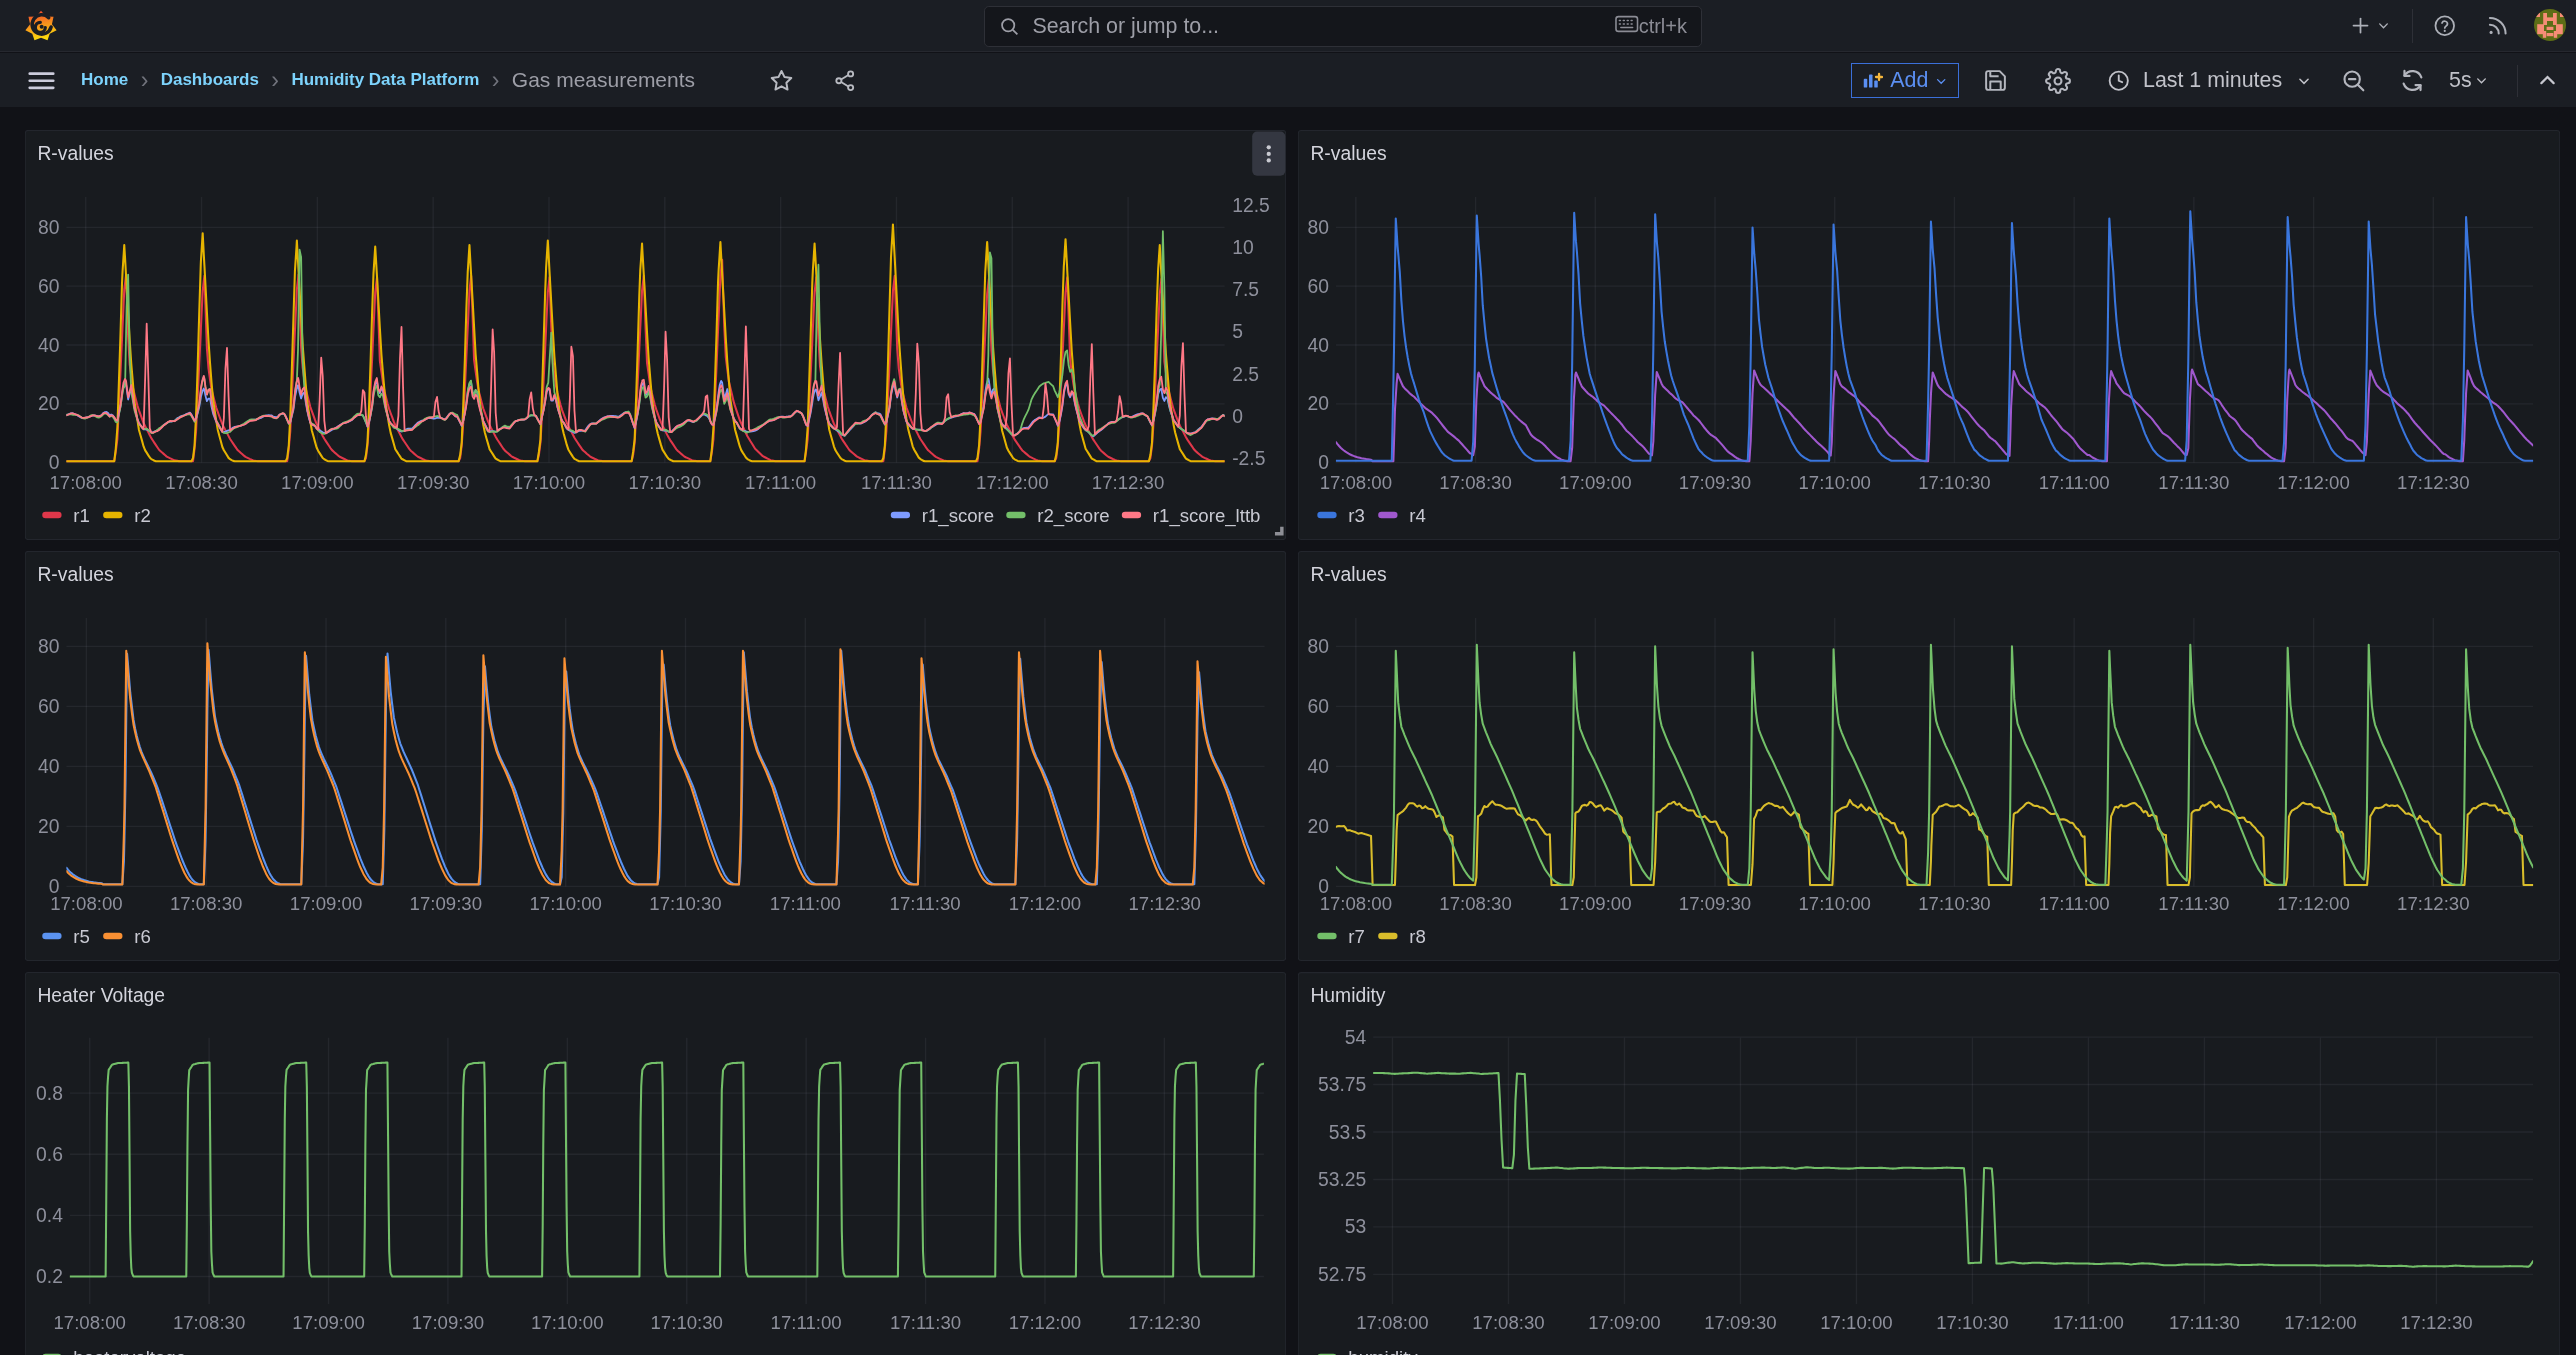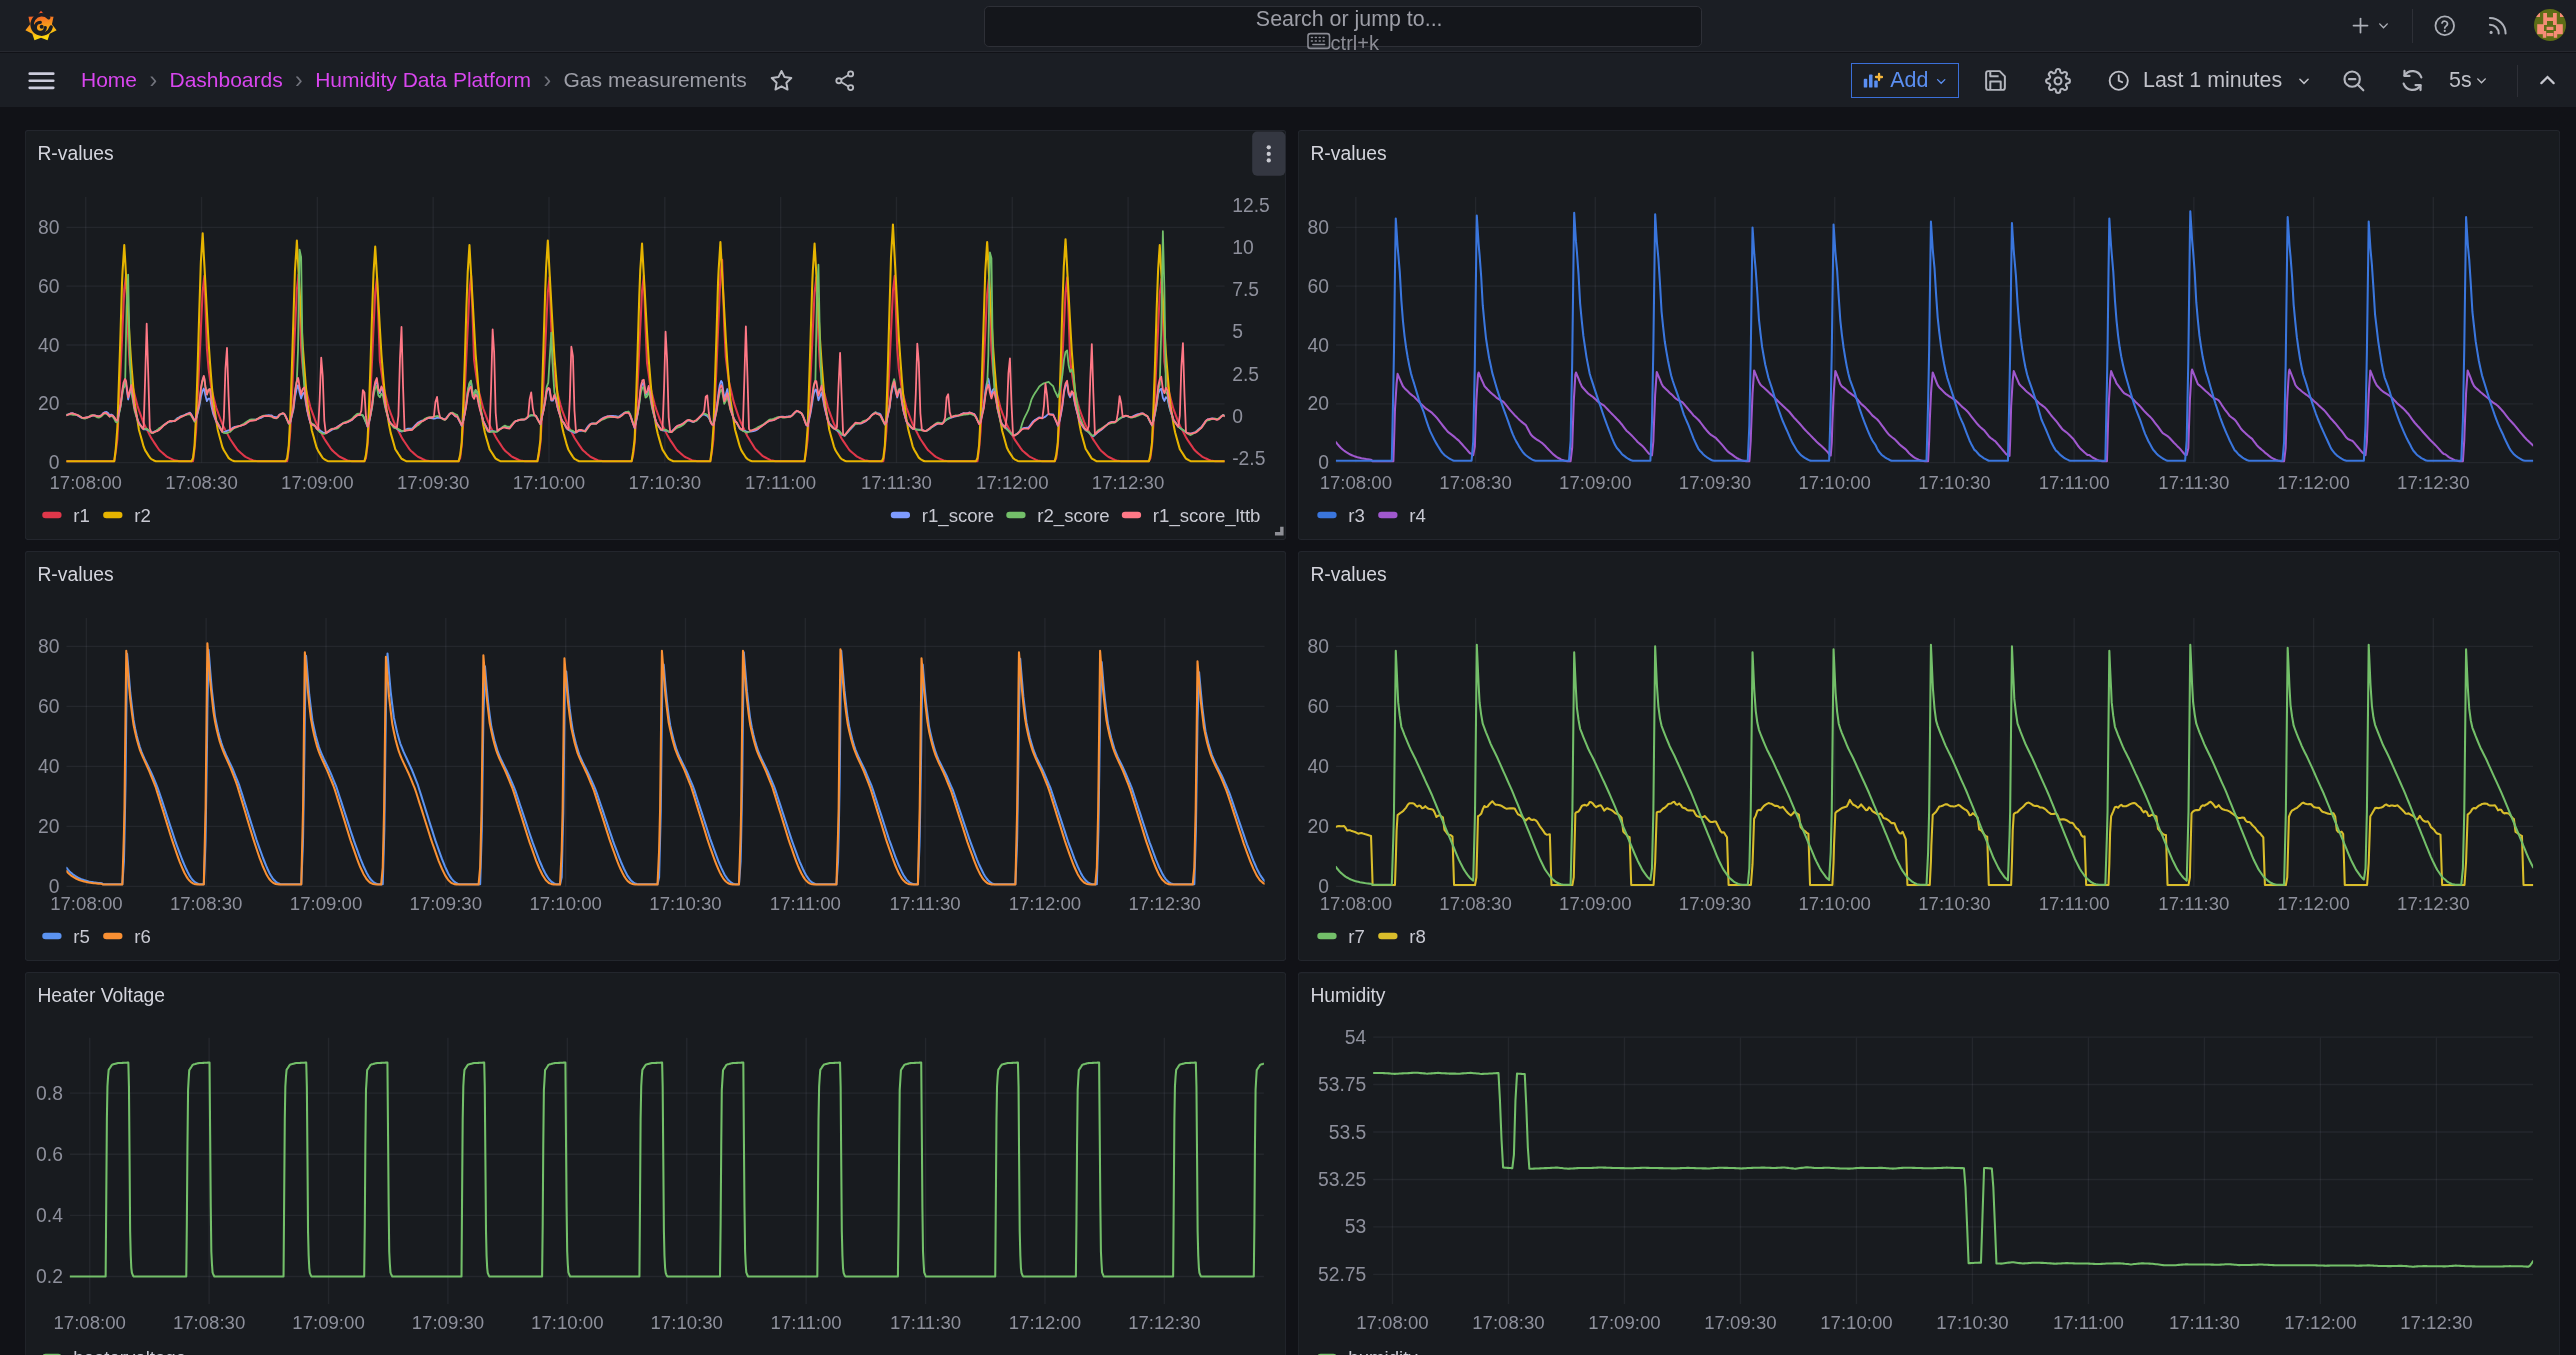--- a/index.html
+++ b/index.html
@@ -1,24 +1,24 @@
 <!DOCTYPE html>
 <html style="font-size:11px"><head><meta charset="utf-8"><style>
 *{margin:0;padding:0;box-sizing:border-box}
 html,body{width:2576px;height:1356px;background:#111217;overflow:hidden;
  font-family:"Liberation Sans",sans-serif;}
 #hdr{position:absolute;left:0;top:0;width:2576px;height:52px;background:#1b1e24;
  border-bottom:1px solid #26282f;}
 #searchbox{position:absolute;left:984px;top:5.5px;width:718px;height:41px;background:#14161b;
- border:1px solid #2e3037;border-radius:4.8px;display:flex;align-items:center;padding:0 14px;flex-direction:column;}
+ border:1px solid #2e3037;border-radius:4.8px;display:flex;align-items:center;padding:0 14px;}
 #searchtxt{color:#9d9ea7;font-size:21.4px;margin-left:12.4px;flex:1}
 #kbd{display:flex;align-items:flex-start;color:#8b8c95;font-size:20px;}
 #tbar{position:absolute;left:0;top:53px;width:2576px;height:54px;background:#1b1e24;}
 #bcrow{position:absolute;left:81px;top:0;height:54px;display:flex;align-items:center;}
-.bc{color:#d946ef;font-size:21px;}
+.bc{color:#7dd3fc;font-size:17px;font-weight:bold;}
 .bsep{color:#71737c;font-size:23px;margin:0 12.4px;}
 .bcd{color:#9d9ea7;font-size:21px;}
 #addbtn{position:absolute;left:1851px;top:10.3px;height:35px;border:1px solid #3b6fd9;border-radius:0;
  display:flex;align-items:center;color:#5b8ff2;font-size:21.4px;padding:0 10.3px;gap:7px;}
 .tlabel{position:absolute;top:0;height:55px;display:flex;align-items:center;color:#c1c2c9;font-size:21.4px;}
 </style></head>
 <body>
 <div id="hdr">
     <svg style="position:absolute;left:25px;top:7.6px" width="32" height="36" viewBox="-1 0 48 50">
 <defs>

